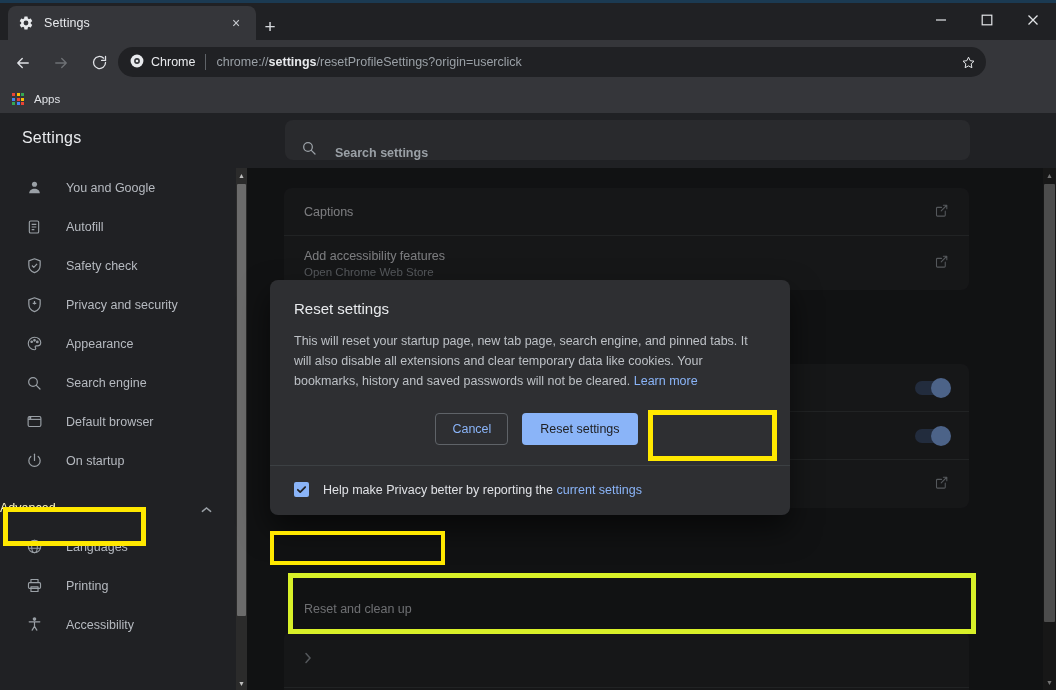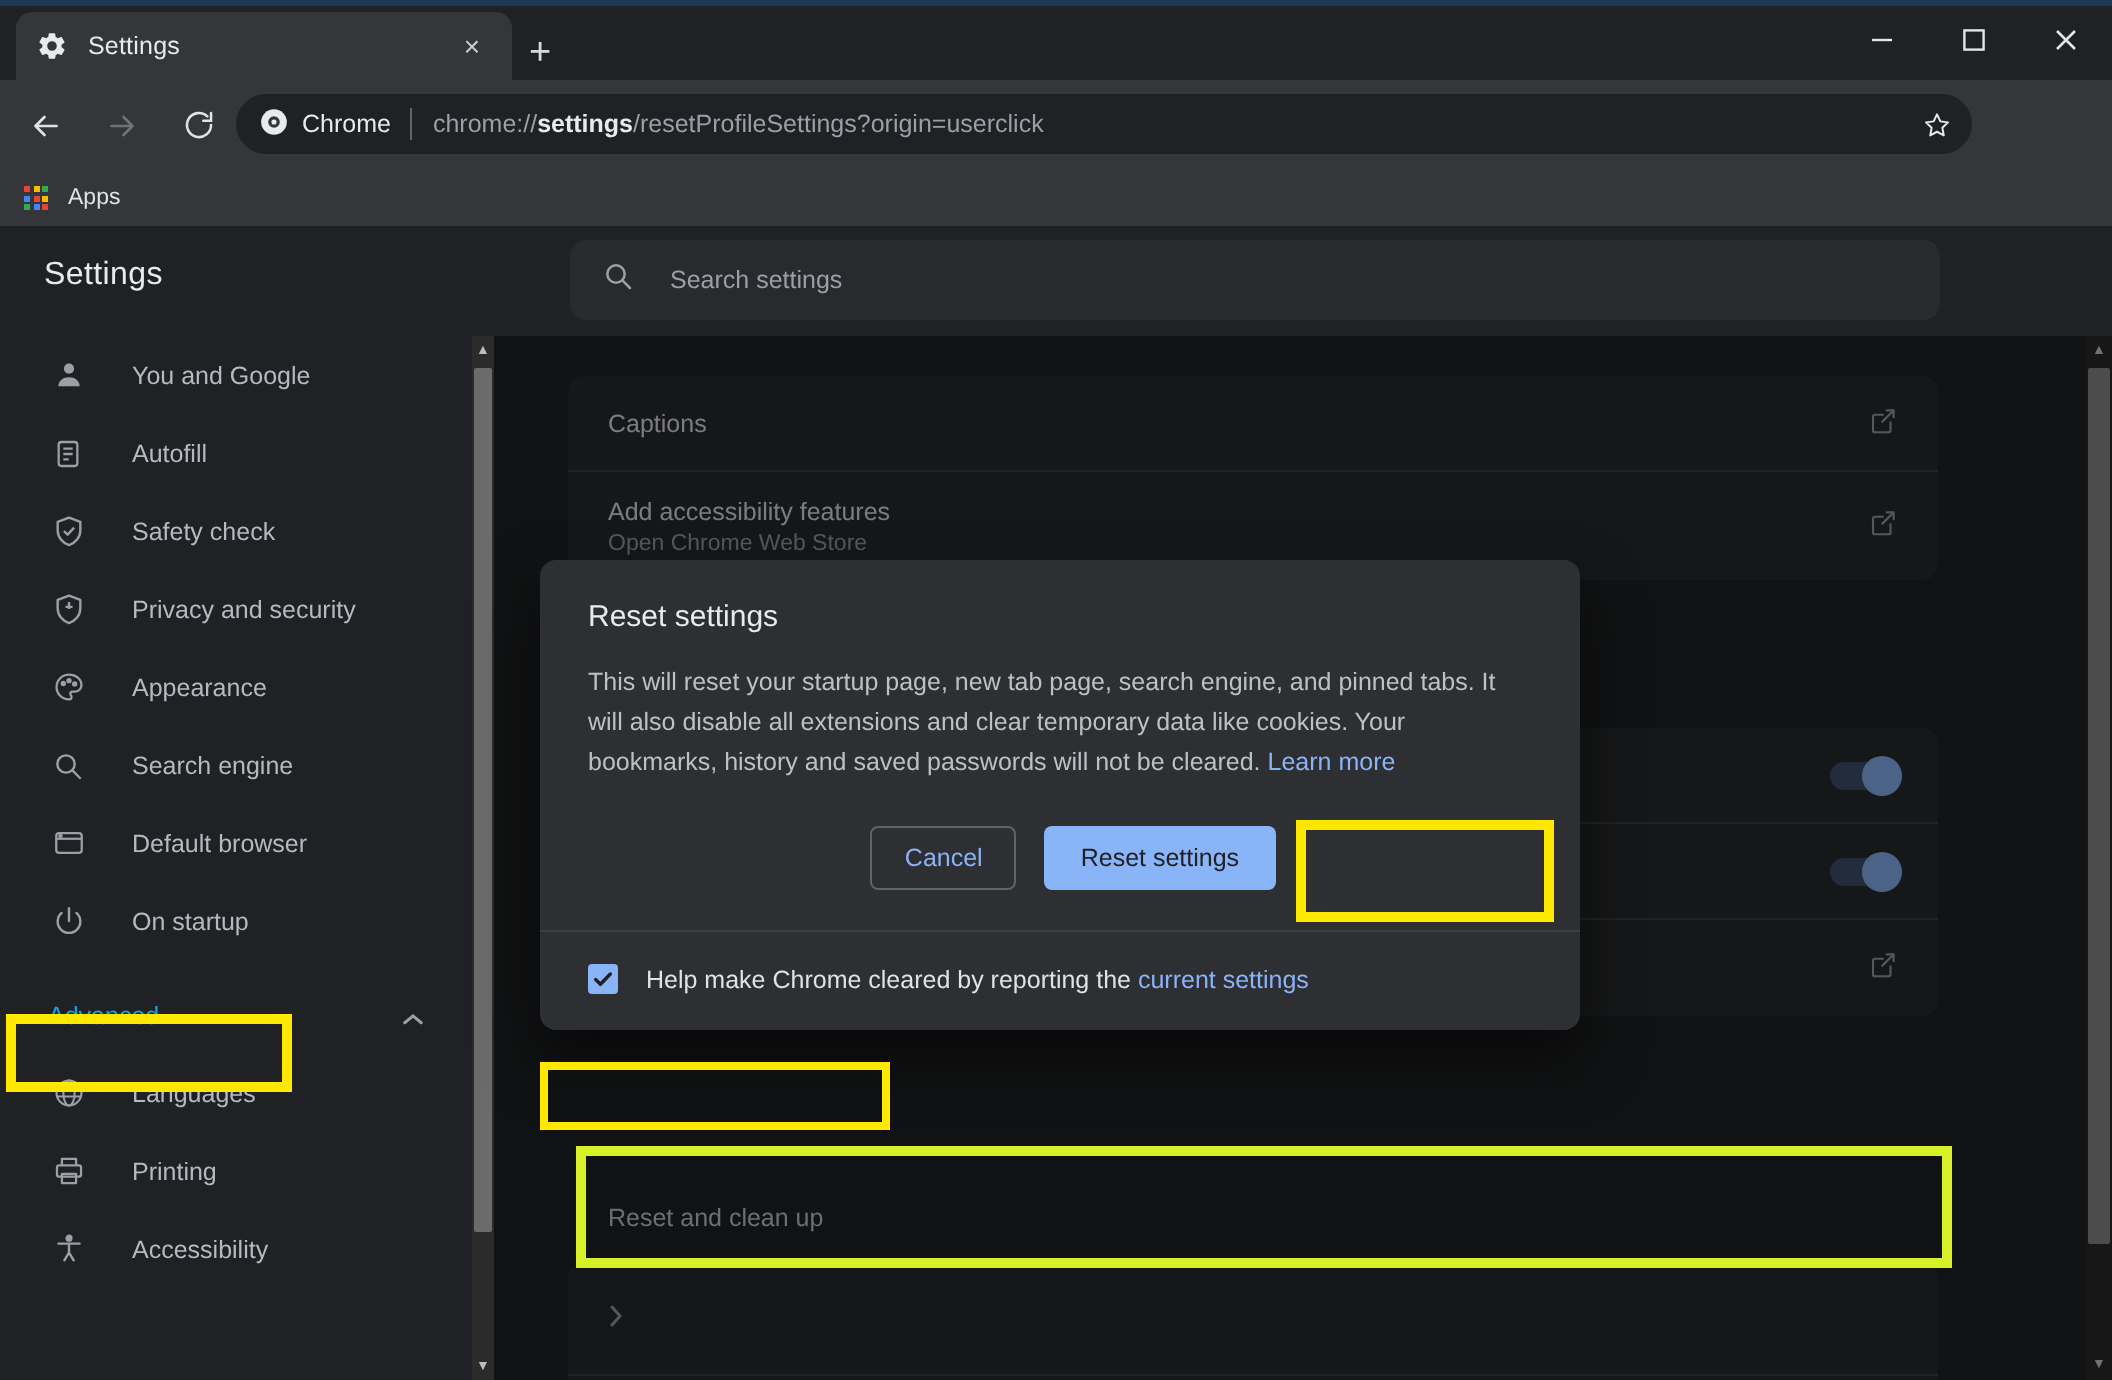--- a/index.html
+++ b/index.html
@@ -95,21 +95,21 @@
   
   .page { position: absolute; left: 0; top: 113px; width: 1056px; height: 577px; background: #202124; }
   .settings-header {
     position: absolute; left: 0; top: 0; width: 1056px; height: 55px; background: #202124;
   }
   .settings-title {
     position: absolute; left: 22px; top: 16px; color: #e8eaed; font-size: 16px; letter-spacing: .2px;
   }
   .searchbox {
     position: absolute; left: 285px; top: 7px; width: 685px; height: 40px;
-    background: #292a2d; border-radius: 8px; display: flex; align-items: center; padding-left: 16px;
+    background: #292a2d; border-radius: 8px; display: flex; align-items: flex-end; padding-left: 16px; font-weight: bold;
   }
   .searchbox .s-ico { margin-right: 18px; display: block; color: #9aa0a6; }
   .searchbox .s-ph { color: #9aa0a6; font-size: 12.5px; }
 
   
   .sidebar {
     position: absolute; left: 0; top: 55px; width: 236px; height: 522px;
     background: #202124; overflow: hidden;
   }
   .side-item {
@@ -117,21 +117,21 @@
     color: #b6bac0; font-size: 12.5px;
   }
   .side-item .si-ico {
     width: 20px; height: 20px; margin-right: 22px; flex: none;
     display: flex; align-items: center; justify-content: center; color: #9aa0a6;
   }
   .side-item .si-ico svg { display: block; }
   .side-sep { height: 8px; }
   .adv-row {
     position: relative; display: flex; align-items: center; height: 39px;
-    padding-left: 24px; color: #0ea5e9; font-size: 12.5px;
+    color: #fef9c3; font-size: 12.5px;
   }
   .adv-caret { position: absolute; right: 24px; top: 15px; color: #9aa0a6; }
 
   
   .sb-scroll {
     position: absolute; left: 236px; top: 55px; width: 11px; height: 522px;
     background: #2b2b2b;
   }
   .sb-thumb {
     position: absolute; left: 1px; top: 16px; width: 9px; height: 432px;
@@ -577,21 +577,21 @@
       <button class="btn-text">Cancel</button>
       <button class="btn-primary">Reset settings</button>
     </div>
     <div class="dlg-footer">
       <span class="cbx">
         <svg width="11" height="11" viewBox="0 0 12 12" fill="none" stroke="#202124" stroke-width="1.9" stroke-linecap="round" stroke-linejoin="round">
             <path d="M2 6.3l2.6 2.6L10 3.3"></path>
           </svg>
       </span>
       <span>
-        <span>Help make Chrome cleared by reporting the</span>
+        <span>Help make Privacy better by reporting the</span>
         <a href="#" class="link">current settings</a>
       </span>
     </div>
   </div>
 
   <div class="hl" id="hl-advanced" style="border-color: rgb(255, 232, 0);"></div>
   <div class="hl" id="hl-reset-btn" style="border-color: rgb(255, 232, 0);"></div>
   <div class="hl" id="hl-section" style="border-color: rgb(255, 232, 0);"></div>
   <div class="hl" id="hl-restore" style="border-color: rgb(216, 240, 40);"></div>
 

